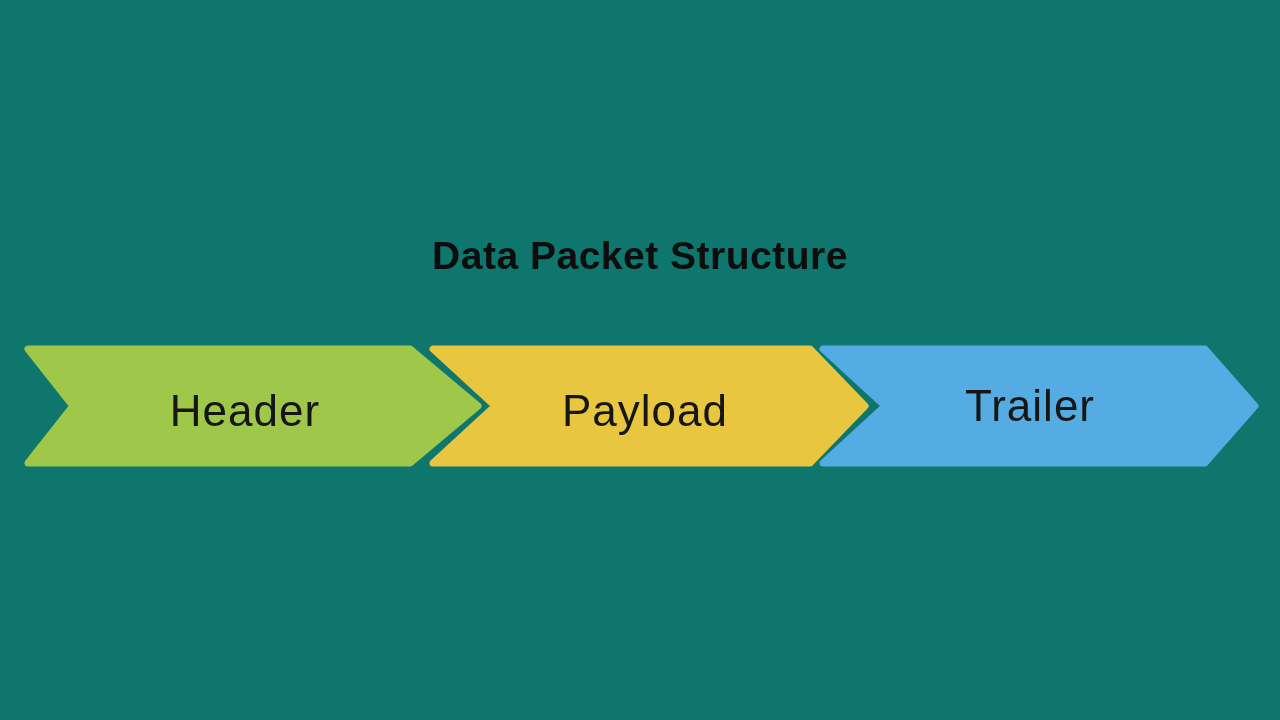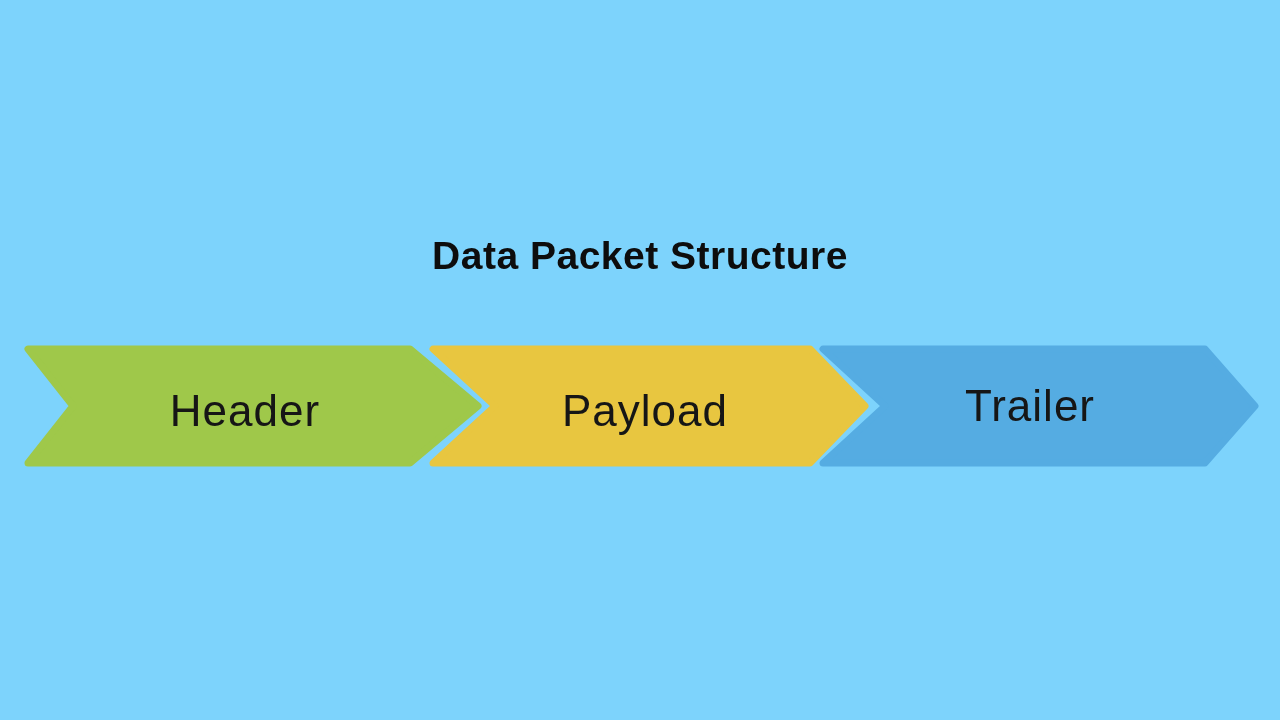--- a/index.html
+++ b/index.html
@@ -4,21 +4,21 @@
 <style>
   html, body {
     margin: 0;
     padding: 0;
     background: #ffffff;
   }
   .slide {
     position: relative;
     width: 1280px;
     height: 720px;
-    background: #7dd3fc;
+    background: #0f766e;
     overflow: hidden;
     font-family: "Liberation Sans", sans-serif;
   }
   .title {
     position: absolute;
     top: 234px;
     left: 0;
     right: 0;
     text-align: center;
     font-family: "Liberation Sans", sans-serif;

